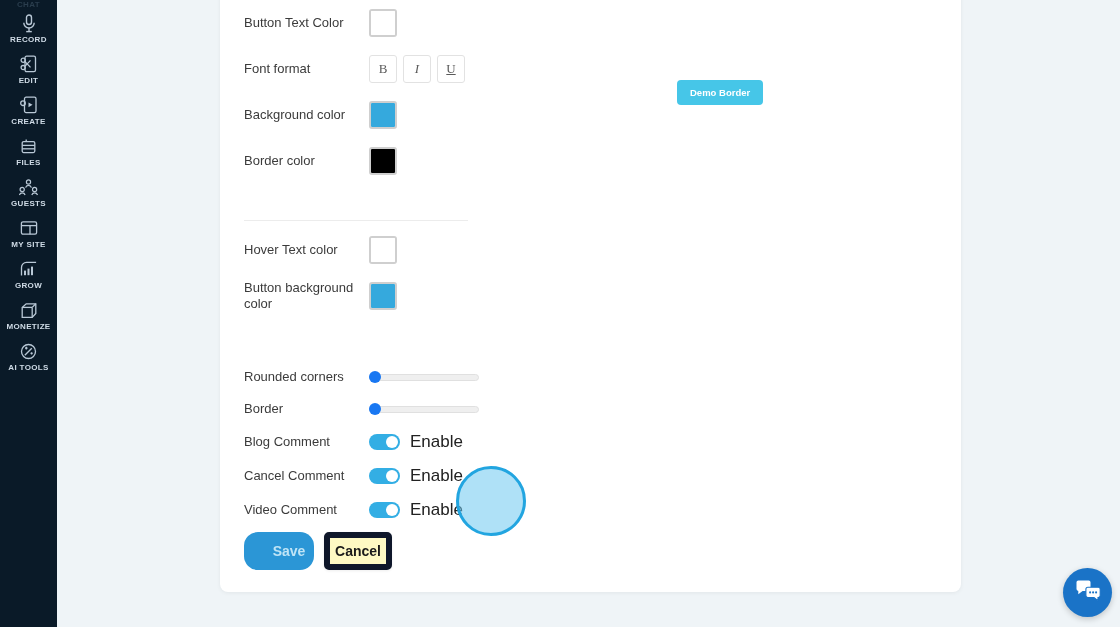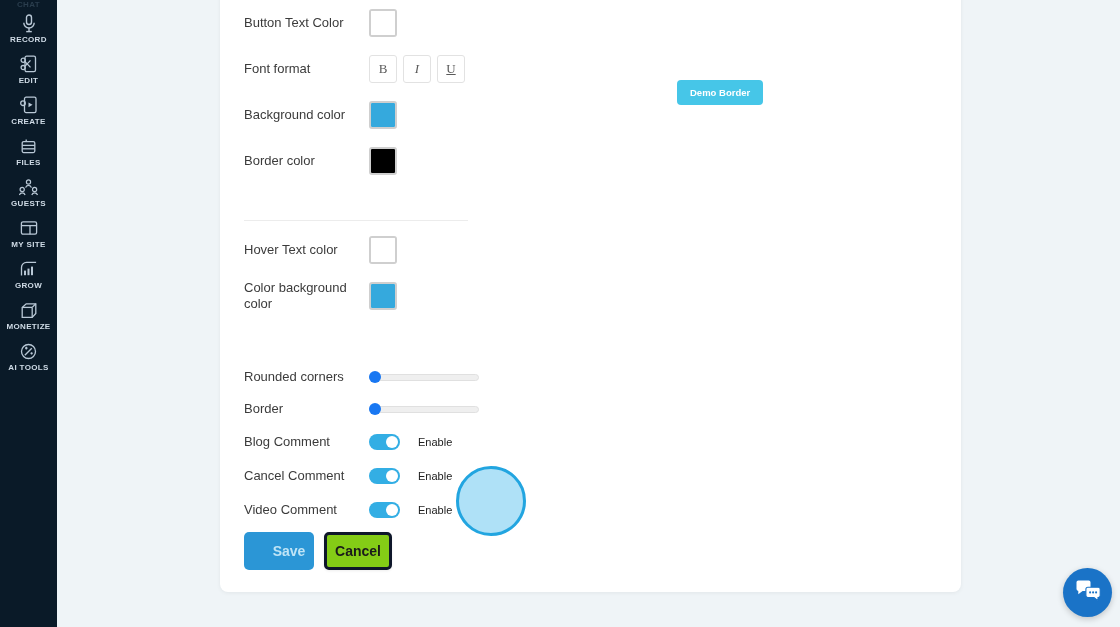--- a/index.html
+++ b/index.html
@@ -146,48 +146,48 @@
     flex: 0 0 auto;
   }
   .toggle .knob {
     position: absolute;
     top: 2px; right: 2px;
     width: 12px; height: 12px;
     border-radius: 50%;
     background: #fff;
   }
   .toggle-text {
-    margin-left: 18px;
-    font-size: 11px;
+    margin-left: 10px;
+    font-size: 17px;
     color: #222;
     text-align: right;
   }
 
   
   .actions {
     position: absolute;
     left: 24px; top: 578px;
     display: flex; align-items: center; gap: 10px;
   }
   .btn-save {
     width: 70px; height: 38px;
     background: #2b96d6;
     color: #bfe4f6;
-    border: none; border-radius: 5px;
+    border: none; border-radius: 14px;
     font-size: 14px; font-weight: 700;
     cursor: pointer;
     position: relative; z-index: 2;
     font-family: "Liberation Sans", sans-serif;
     padding-left: 20px;
   }
   .btn-cancel {
     width: 68px; height: 38px;
-    background: #84cc16;
+    background: #fef9c3;
     color: #1a1a1a;
-    border: 3px solid #0f172a;
+    border: 6px solid #0f172a;
     border-radius: 5px;
     font-size: 14px; font-weight: 700;
     cursor: pointer;
     box-shadow: 0 1px 3px rgba(0,0,0,.07);
     position: relative; z-index: 2;
     font-family: "Liberation Sans", sans-serif;
   }
   .click-halo {
     position: absolute;
     left: 236px; top: 512px;
@@ -399,21 +399,21 @@
         <div class="row">
           <div class="label">Hover Text color</div>
           <div class="control">
             <div class="swatch">
               <div class="swatch-inner" style="background:#ffffff"></div>
             </div>
           </div>
         </div>
 
         <div class="row">
-          <div class="label">Color background color</div>
+          <div class="label">Button background color</div>
           <div class="control">
             <div class="swatch">
               <div class="swatch-inner" style="background:#35a9dd"></div>
             </div>
           </div>
         </div>
 
         <div class="gap-lg"></div>
 
         <div class="row" style="height:32px">

